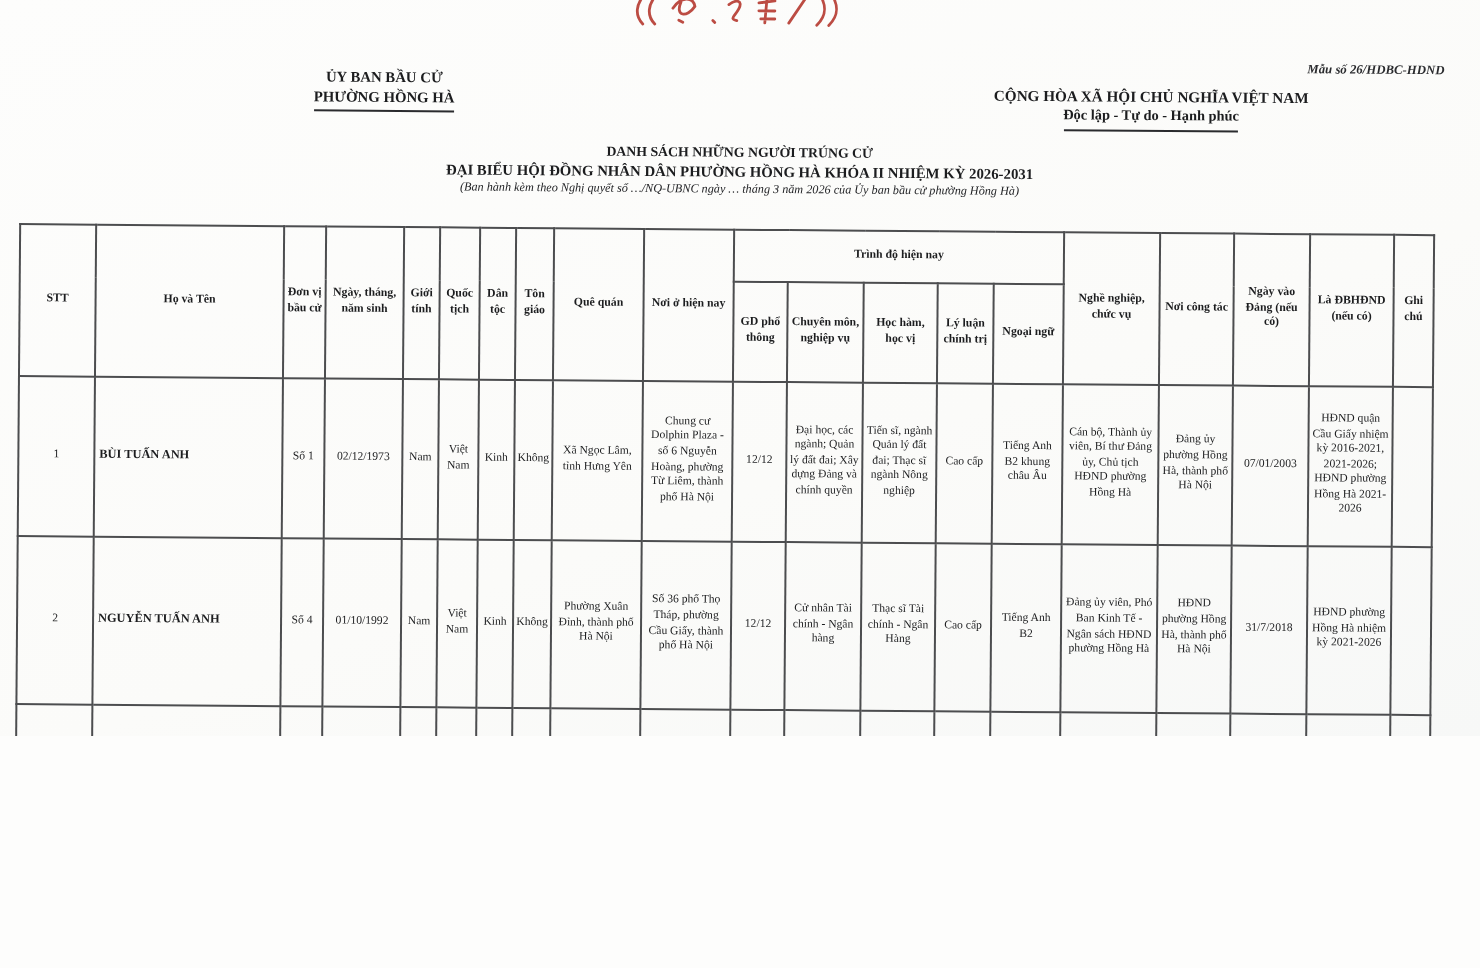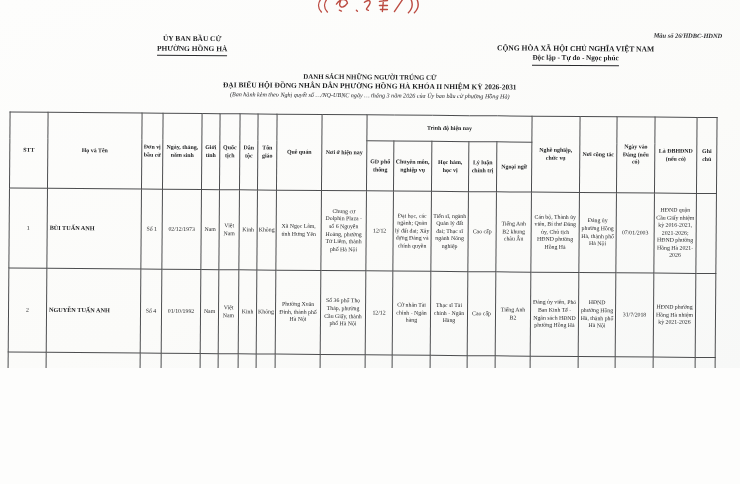--- a/index.html
+++ b/index.html
@@ -87,21 +87,21 @@
 
     <div class="form-no">Mẫu số 26/HDBC-HDND</div>
 
     <div class="org-left">
       <div>ỦY BAN BẦU CỬ</div>
       <div><span class="u">PHƯỜNG HỒNG HÀ</span></div>
     </div>
 
     <div class="org-right">
       <div>CỘNG HÒA XÃ HỘI CHỦ NGHĨA VIỆT NAM</div>
-      <div class="slogan"><span class="u">Độc lập - Tự do - Ngọc phúc</span></div>
+      <div class="slogan"><span class="u">Độc lập - Tự do - Hạnh phúc</span></div>
     </div>
 
     <div class="title-block">
       <div class="title-l1">DANH SÁCH NHỮNG NGƯỜI TRÚNG CỬ</div>
       <div class="title-l2">ĐẠI BIỂU HỘI ĐỒNG NHÂN DÂN PHƯỜNG HỒNG HÀ KHÓA II NHIỆM KỲ 2026-2031</div>
       <div class="title-sub">(Ban hành kèm theo Nghị quyết số …/NQ-UBNC ngày … tháng 3 năm 2026 của Ủy ban bầu cử phường Hồng Hà)</div>
     </div>
 
     <table class="main">
       <colgroup>

